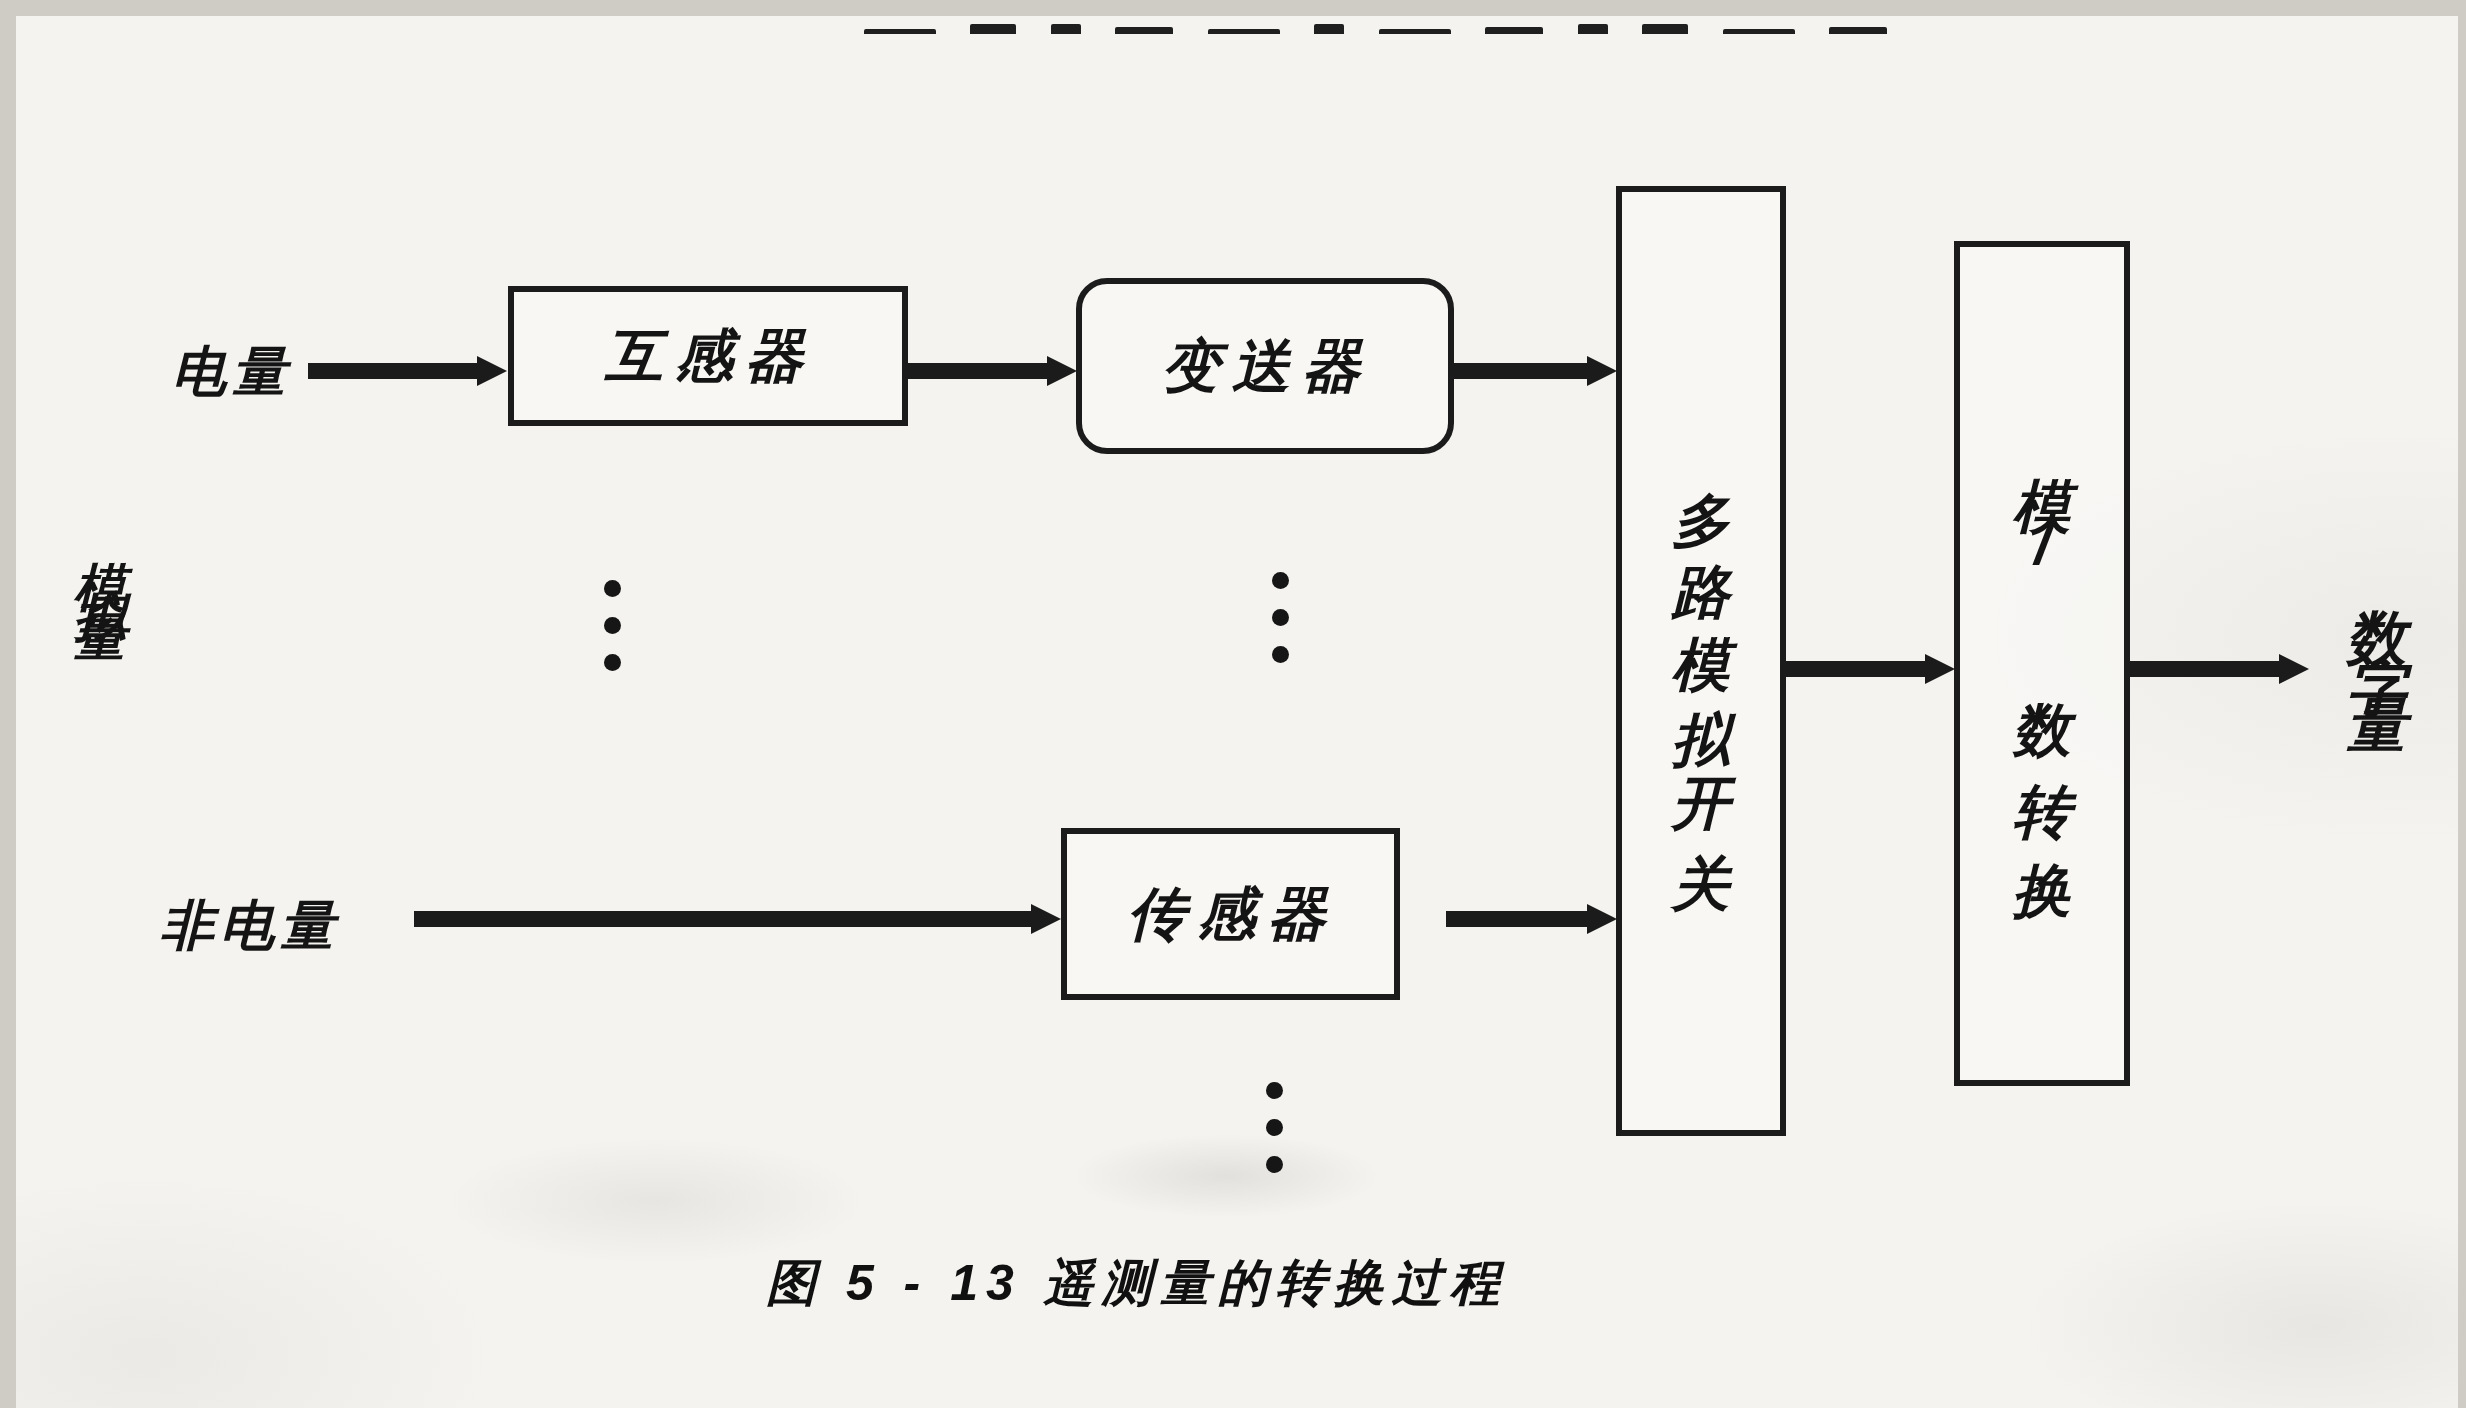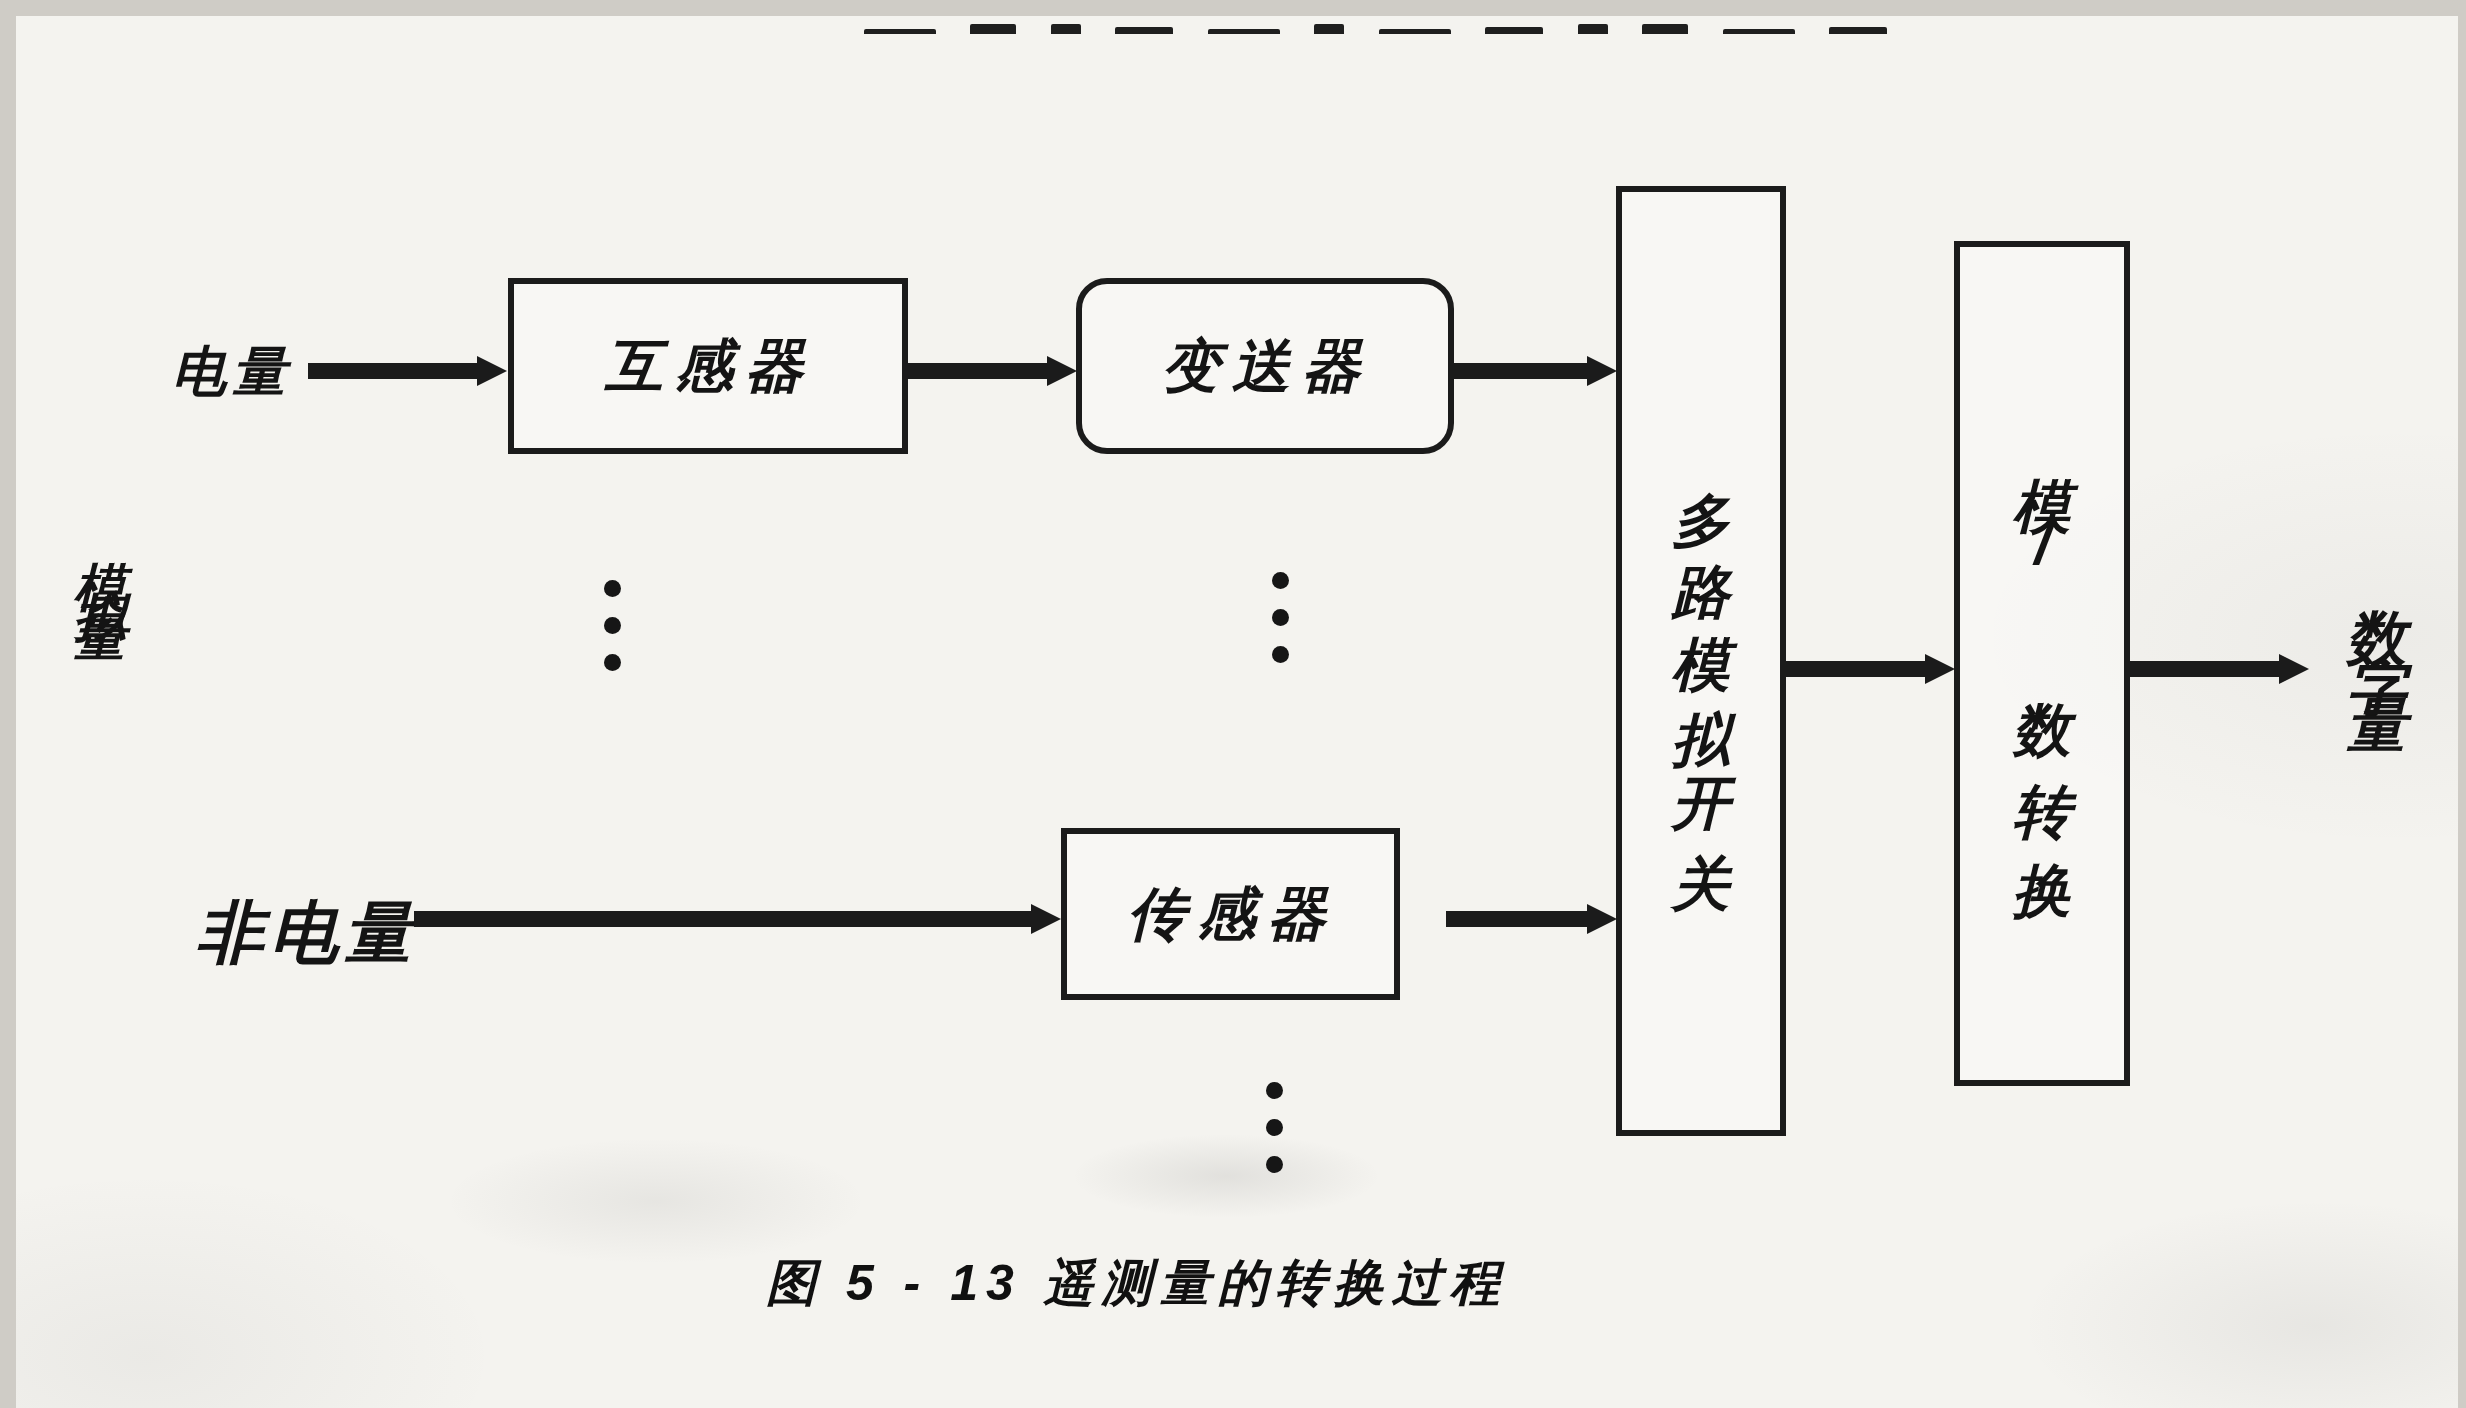--- a/index.html
+++ b/index.html
@@ -72,25 +72,25 @@
     <span></span>
     <span></span>
     <span></span>
     <span></span>
   </div>
 
   <div class="label h" style="left:148px; top:320px; font-size:54px; letter-spacing:6px;">电量</div>
 
   <div class="label v" style="left:50px; top:496px; font-size:52px; letter-spacing:26px;">模拟量</div>
 
-  <div class="label h" style="left:136px; top:874px; font-size:68px; letter-spacing:6px;margin-left:36px;">非电量</div>
+  <div class="label h" style="left:136px; top:874px; font-size:54px; letter-spacing:6px;">非电量</div>
 
   <div class="label v" style="left:2322px; top:538px; font-size:60px; letter-spacing:44px;">数字量</div>
 
-  <div class="box h" style="left:492px; top:262px; width:400px; height:176px;">互感器</div>
+  <div class="box h" style="left:492px; top:270px; width:400px; height:140px;">互感器</div>
 
   <div class="box h" style="left:1060px; top:262px; width:378px; height:176px;border-radius:31px;">变送器</div>
 
   <div class="box h" style="left:1045px; top:812px; width:339px; height:172px;">传感器</div>
 
   <div class="box v" style="left:1600px; top:170px; width:170px; height:950px; letter-spacing:72px;">多路模拟开关</div>
 
   <div class="box v" style="left:1938px; top:225px; width:176px; height:845px; letter-spacing:80px;">模/数转换</div>
 
   <div class="arrow" style="left:292px;  top:347px; width:170px;"></div>

